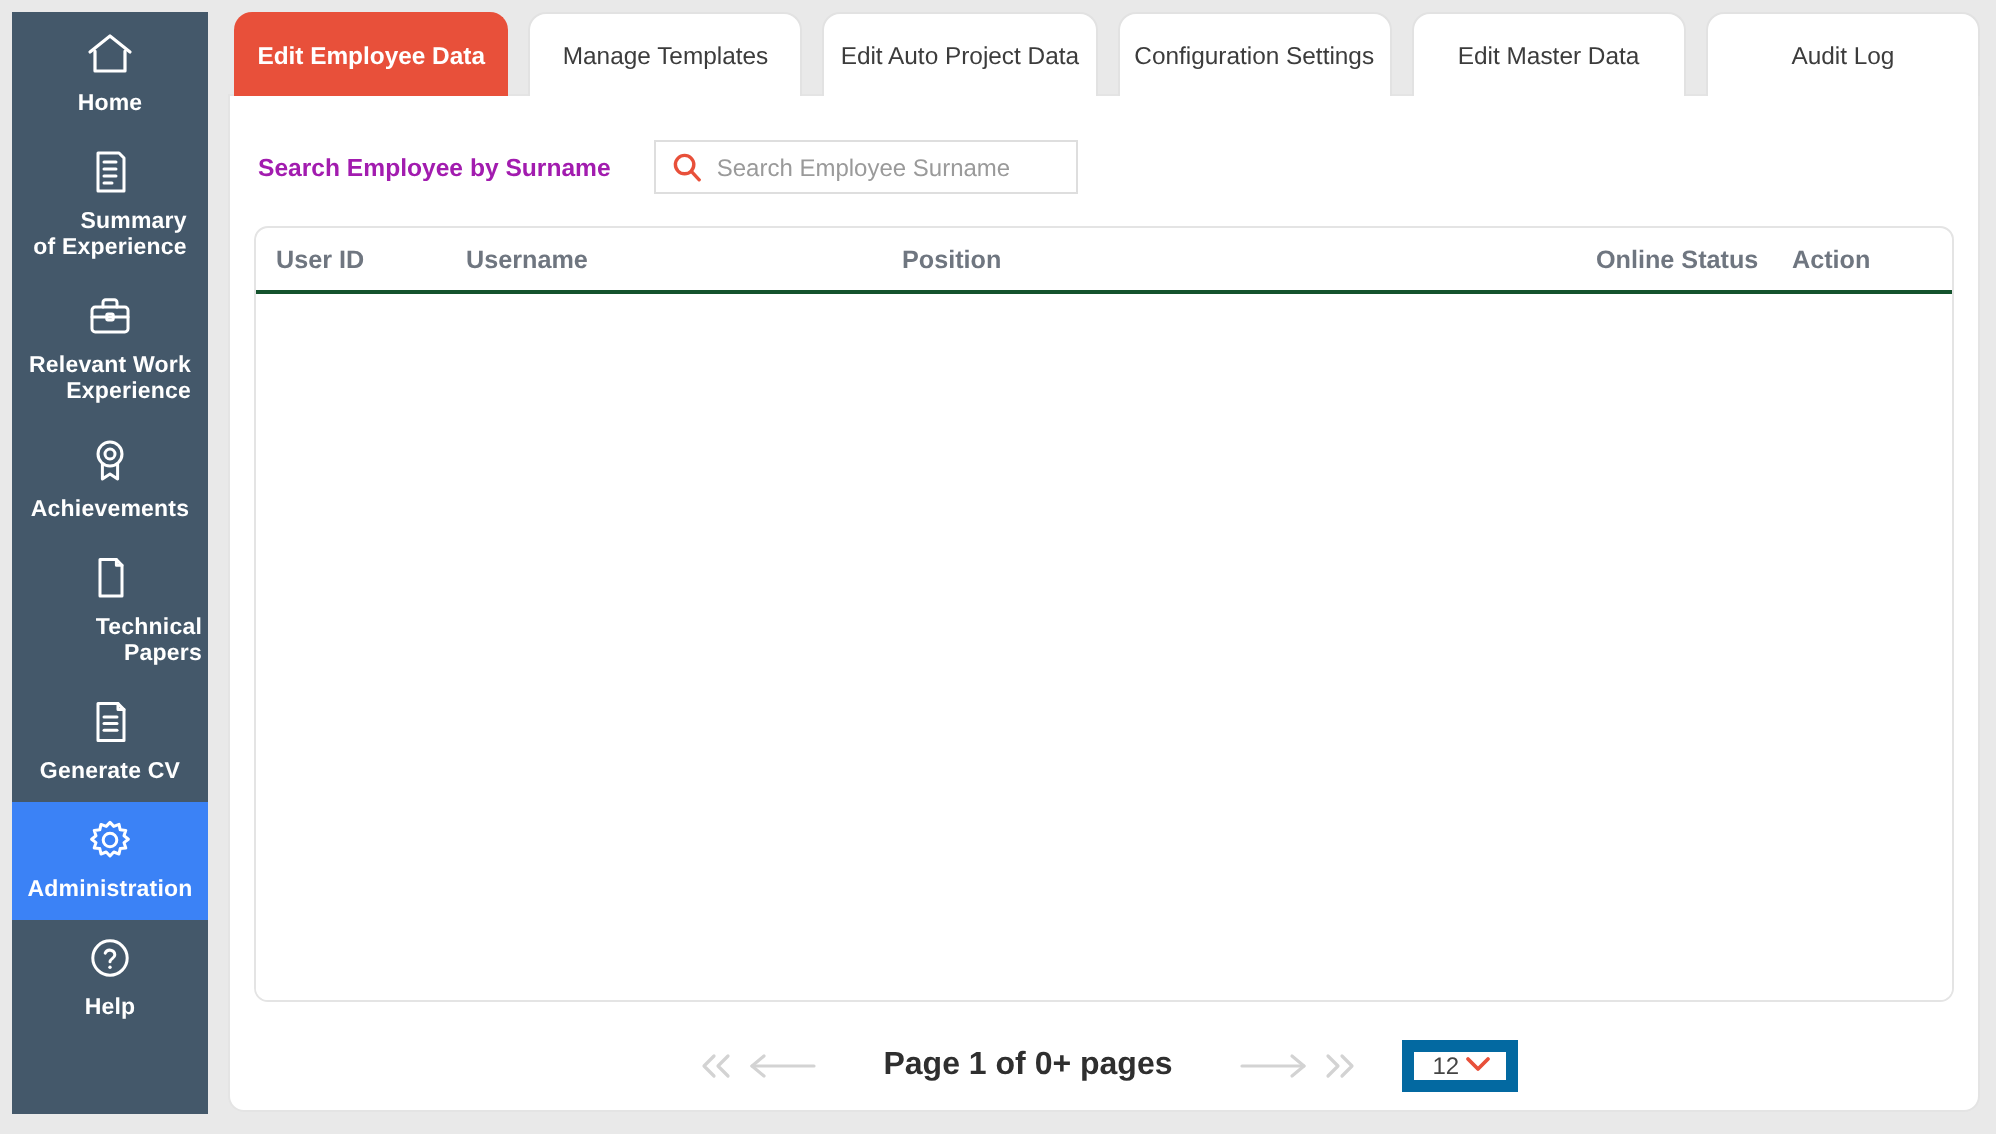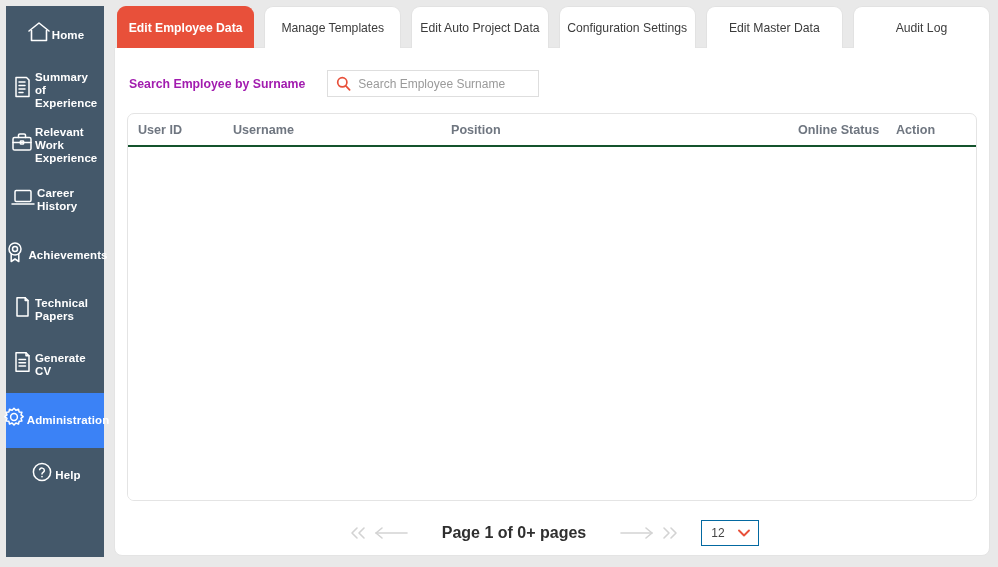--- a/index.html
+++ b/index.html
@@ -28,24 +28,24 @@
     height: 551px;
     background: #44586a;
     display: flex;
     flex-direction: column;
     align-items: stretch;
     padding-top: 2px;
   }
 
   .nav-item {
     display: flex;
-    flex-direction: row;
+    flex-direction: column;
     align-items: center;
     justify-content: center;
-    text-align: left;
+    text-align: right;
     color: #ffffff;
     padding: 7px 3px 8px 3px;
     min-height: 55px;
     cursor: pointer;
     user-select: none;
   }
   .nav-item.active { background: #3b82f6; }
 
   .nav-icon {
     display: block;
@@ -207,21 +207,21 @@
     font-size: 16px;
     font-weight: bold;
     color: #2f2f2f;
     margin: 0 31px;
     white-space: nowrap;
   }
   #page-size {
     margin-left: 18px;
     width: 58px;
     height: 26px;
-    border: 1px solid #0369a1;
+    border: 6px solid #0369a1;
     background: #fff;
     display: flex;
     align-items: center;
     justify-content: space-between;
     padding: 0 7px 0 9px;
     cursor: pointer;
   }
   #page-size-value { font-size: 12px; color: #444; }
 </style>
 </head>
@@ -261,29 +261,20 @@
           <rect x="4" y="7.5" width="18" height="12.5" rx="1.6"></rect>
           <path d="M9.5 7.5 V5.2 A1.3 1.3 0 0 1 10.8 3.9 H15.2 A1.3 1.3 0 0 1 16.5 5.2 V7.5"></path>
           <path d="M4 12.5 H22"></path>
           <rect x="11.4" y="11" width="3.2" height="3" rx=".6"></rect>
         </svg>
       </span>
       <span class="nav-label">Relevant Work
 Experience</span>
     </div>
 
-    <div class="nav-item">
-      <span class="nav-icon">
-        <svg width="28" height="24" viewBox="0 0 28 24" fill="none" stroke="#ffffff" stroke-width="1.5" stroke-linejoin="round" stroke-linecap="round">
-          <rect x="6" y="5.5" width="16" height="11" rx="1.2"></rect>
-          <path d="M3 19 H25"></path>
-        </svg>
-      </span>
-      <span class="nav-label">Career History</span>
-    </div>
 
     <div class="nav-item">
       <span class="nav-icon">
         <svg width="26" height="24" viewBox="0 0 26 24" fill="none" stroke="#ffffff" stroke-width="1.5" stroke-linejoin="round" stroke-linecap="round">
           <circle cx="13" cy="9" r="6"></circle>
           <circle cx="13" cy="9" r="2.5"></circle>
           <path d="M9.2 14 V21.5 L13 19 L16.8 21.5 V14"></path>
         </svg>
       </span>
       <span class="nav-label">Achievements</span>

